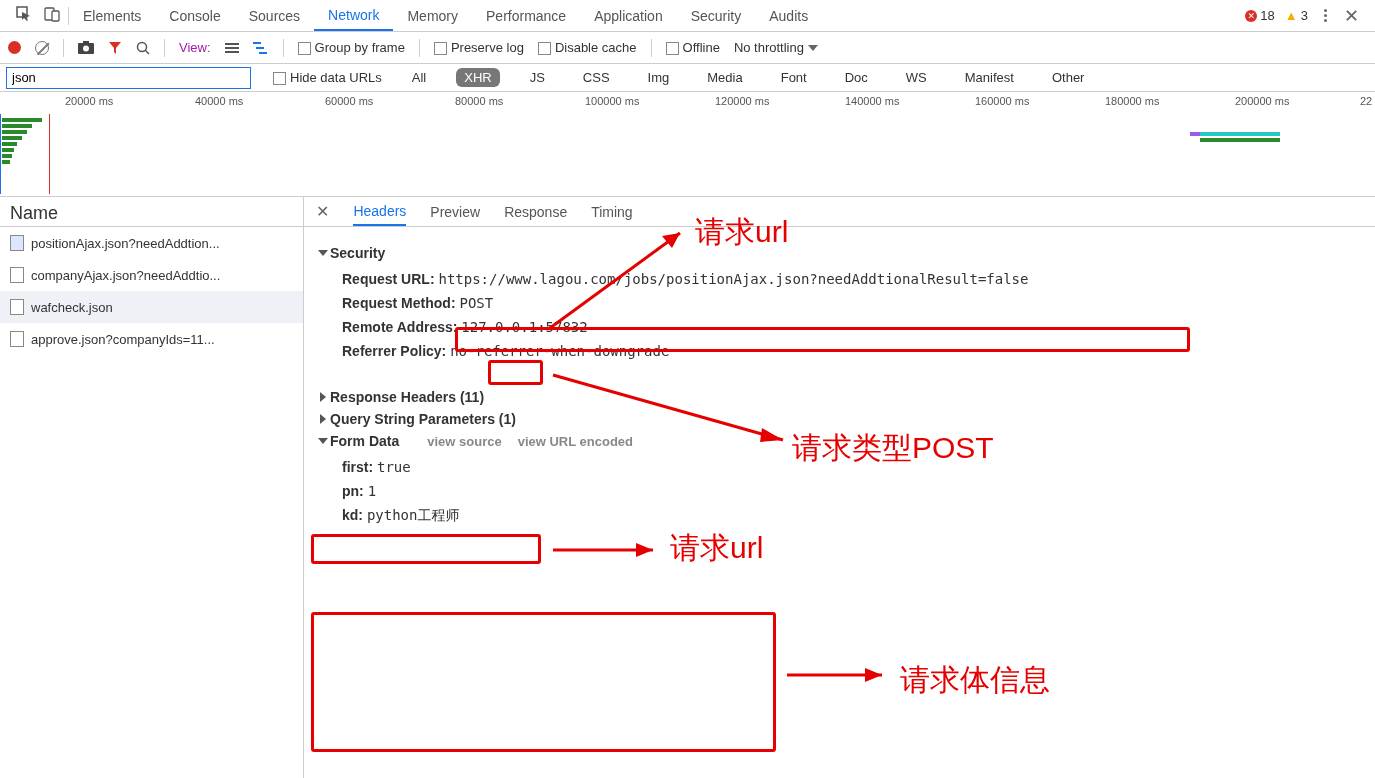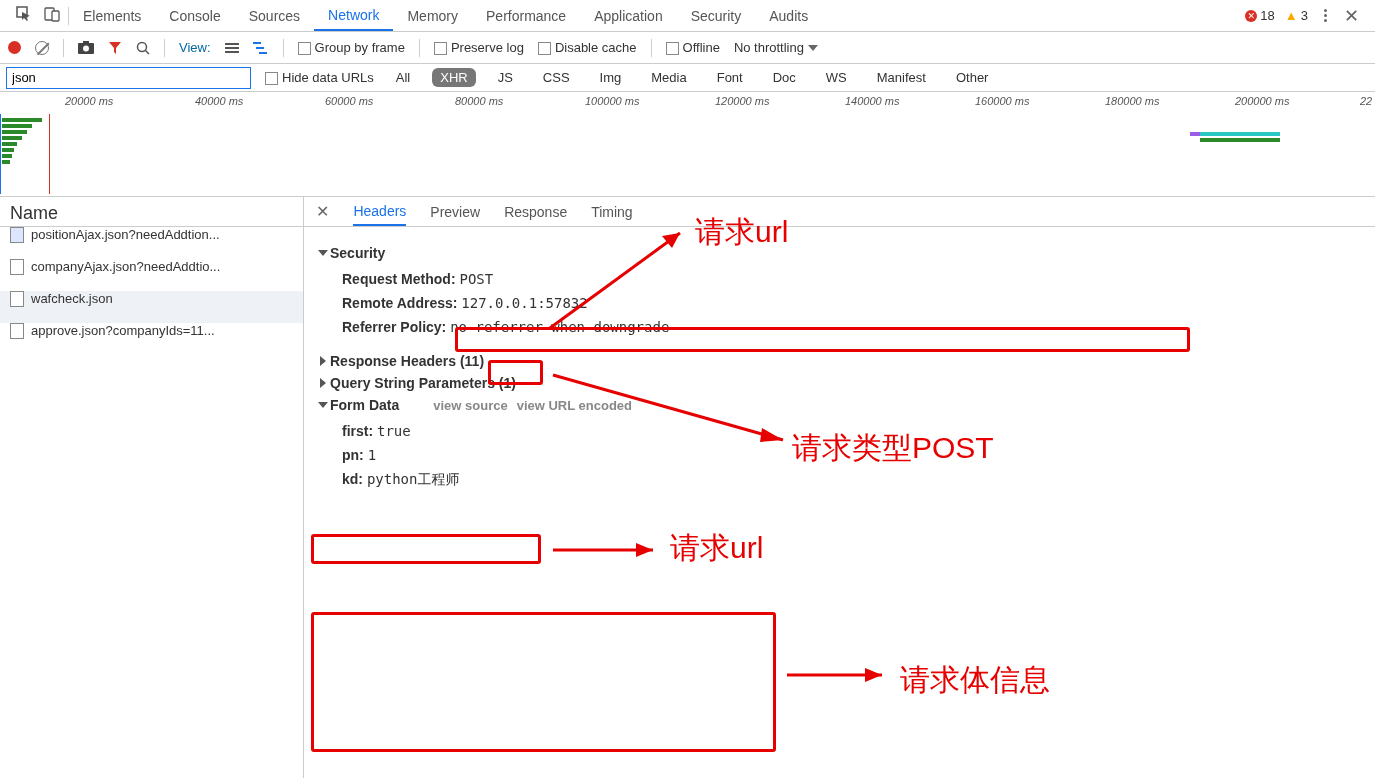--- a/index.html
+++ b/index.html
@@ -20,59 +20,59 @@
 .close-x { font-size: 18px; color: #666; cursor: pointer; }
 
 
 .toolbar { height: 32px; display: flex; align-items: center; border-bottom: 1px solid #ccc; padding: 0 8px; gap: 14px; font-size: 13px; }
 .rec-dot { width: 13px; height: 13px; border-radius: 50%; background: #d93025; }
 .stop-icon { width: 14px; height: 14px; border: 1.5px solid #777; border-radius: 50%; position: relative; }
 .stop-icon::after { content: ""; position: absolute; width: 16px; height: 1.5px; background: #777; transform: rotate(-45deg); top: 6px; left: -1px; }
 .vsep { width: 1px; height: 18px; background: #ccc; }
 .cam-icon svg, .funnel-icon svg, .search-icon svg { display: block; }
 .cb { width: 13px; height: 13px; border: 1px solid #888; display: inline-block; vertical-align: middle; margin-right: 4px; }
-.view-label { color: #0369a1; }
+.view-label { color: #a21caf; }
 .throttle-dd { display: flex; align-items: center; gap: 4px; cursor: pointer; }
 .dd-caret { border-left: 5px solid transparent; border-right: 5px solid transparent; border-top: 6px solid #666; }
 
 
-.filter-bar { height: 28px; display: flex; align-items: center; border-bottom: 1px solid #ccc; padding: 0 6px; gap: 14px; font-size: 13px; }
+.filter-bar { height: 28px; display: flex; align-items: center; border-bottom: 1px solid #ccc; padding: 0 6px; gap: 22px; font-size: 13px; }
 .filter-input { width: 245px; height: 22px; border: 1px solid #1a73e8; outline: none; padding: 0 5px; font-size: 13px; }
 .type-pill { padding: 2px 8px; cursor: pointer; border-radius: 6px; }
 .type-pill.active { background: #777; color: #fff; }
 
 
 .timeline { height: 105px; border-bottom: 1px solid #ccc; position: relative; }
 .timeline-ticks { height: 22px; display: flex; position: relative; font-size: 11px; color: #555; }
-.tick { position: absolute; top: 3px; font-style: italic; }
+.tick { position: absolute; top: 3px; }
 .timeline-body { position: relative; height: 80px; }
 .wf-bar { position: absolute; height: 4px; }
 
 
 .main { display: flex; height: calc(778px - 32px - 32px - 28px - 105px); }
 .name-col { width: 304px; border-right: 1px solid #ccc; }
 .name-header { height: 30px; border-bottom: 1px solid #ccc; padding: 6px 10px; font-size: 18px; color: #333; }
-.name-row { height: 32px; display: flex; padding: 0 10px; gap: 7px; cursor: pointer; }
+.name-row { height: 32px; display: flex; align-items: center; padding: 0 10px; gap: 7px; cursor: pointer; }
 .name-row.selected { background: #eef1f5; }
 .file-icon { width: 14px; height: 16px; border: 1px solid #888; background: #fff; position: relative; }
 .file-icon.blue { background: #dce7ff; }
 .detail-col { flex: 1; position: relative; overflow: hidden; }
 .detail-tabs { height: 30px; border-bottom: 1px solid #ccc; display: flex; align-items: center; gap: 24px; padding: 0 12px; }
 .close-detail { font-size: 16px; color: #666; cursor: pointer; }
 .detail-tab { padding: 5px 0; cursor: pointer; color: #555; font-size: 14px; }
 .detail-tab.active { color: #1a73e8; border-bottom: 2px solid #1a73e8; }
 .detail-body { padding: 12px 16px; font-size: 14px; color: #333; }
 .section-head { font-weight: bold; font-size: 14px; margin: 6px 0; cursor: pointer; display: flex; align-items: center; gap: 4px; }
 .caret { display: inline-block; border-top: 5px solid transparent; border-bottom: 5px solid transparent; border-left: 6px solid #555; }
 .caret.open { transform: rotate(90deg); }
 .kv { padding: 4px 0 4px 22px; }
 .kv b { font-weight: bold; }
 .mono { font-family: Consolas, monospace; }
 .status-dot { width: 11px; height: 11px; border-radius: 50%; background: #2faa2f; display: inline-block; margin-right: 4px; }
-.form-links { display: inline-flex; gap: 9px; margin-left: 30px; color: #888; font-size: 13px; }
+.form-links { display: inline-flex; gap: 16px; margin-left: 24px; color: #888; font-size: 13px; }
 
 
 .red-box { position: absolute; border: 3px solid #e60000; border-radius: 3px; pointer-events: none; }
 .red-text { position: absolute; color: #e60000; font-size: 30px; font-family: "Microsoft YaHei", sans-serif; pointer-events: none; }
 .arrow-svg { position: absolute; pointer-events: none; }
 
 .list-icon { display: inline-flex; flex-direction: column; gap: 2px; }
 .list-icon span { width: 14px; height: 2px; background: #555; }
 .hier-icon svg { display: block; }
 </style>
@@ -242,25 +242,26 @@
       <span class="detail-tab active">Headers</span>
       <span class="detail-tab">Preview</span>
       <span class="detail-tab">Response</span>
       <span class="detail-tab">Timing</span>
     </div>
     <div class="detail-body">
       <div class="section-head">
           <span class="caret open"></span>
           <span>Security</span>
         </div>
+      <div class="kv"><b>Request URL:</b> <span class="mono">https://www.lagou.com/jobs/positionAjax.json?needAddtionalResult=false</span></div>
       <div class="kv"><b>Request Method:</b> <span class="mono">POST</span></div>
       <div class="kv"><b>Remote Address:</b> <span class="mono">127.0.0.1:57832</span></div>
       <div class="kv"><b>Referrer Policy:</b> <span class="mono">no-referrer-when-downgrade</span></div>
 
-      <div class="section-head" style="margin-top:14px">
+      <div class="section-head" style="margin-top:26px">
           <span class="caret"></span>
           <span>Response Headers (11)</span>
         </div>
       <div class="section-head">
           <span class="caret"></span>
           <span>Query String Parameters (1)</span>
         </div>
       <div class="section-head">
           <span class="caret open"></span>
           <span>Form Data</span>

